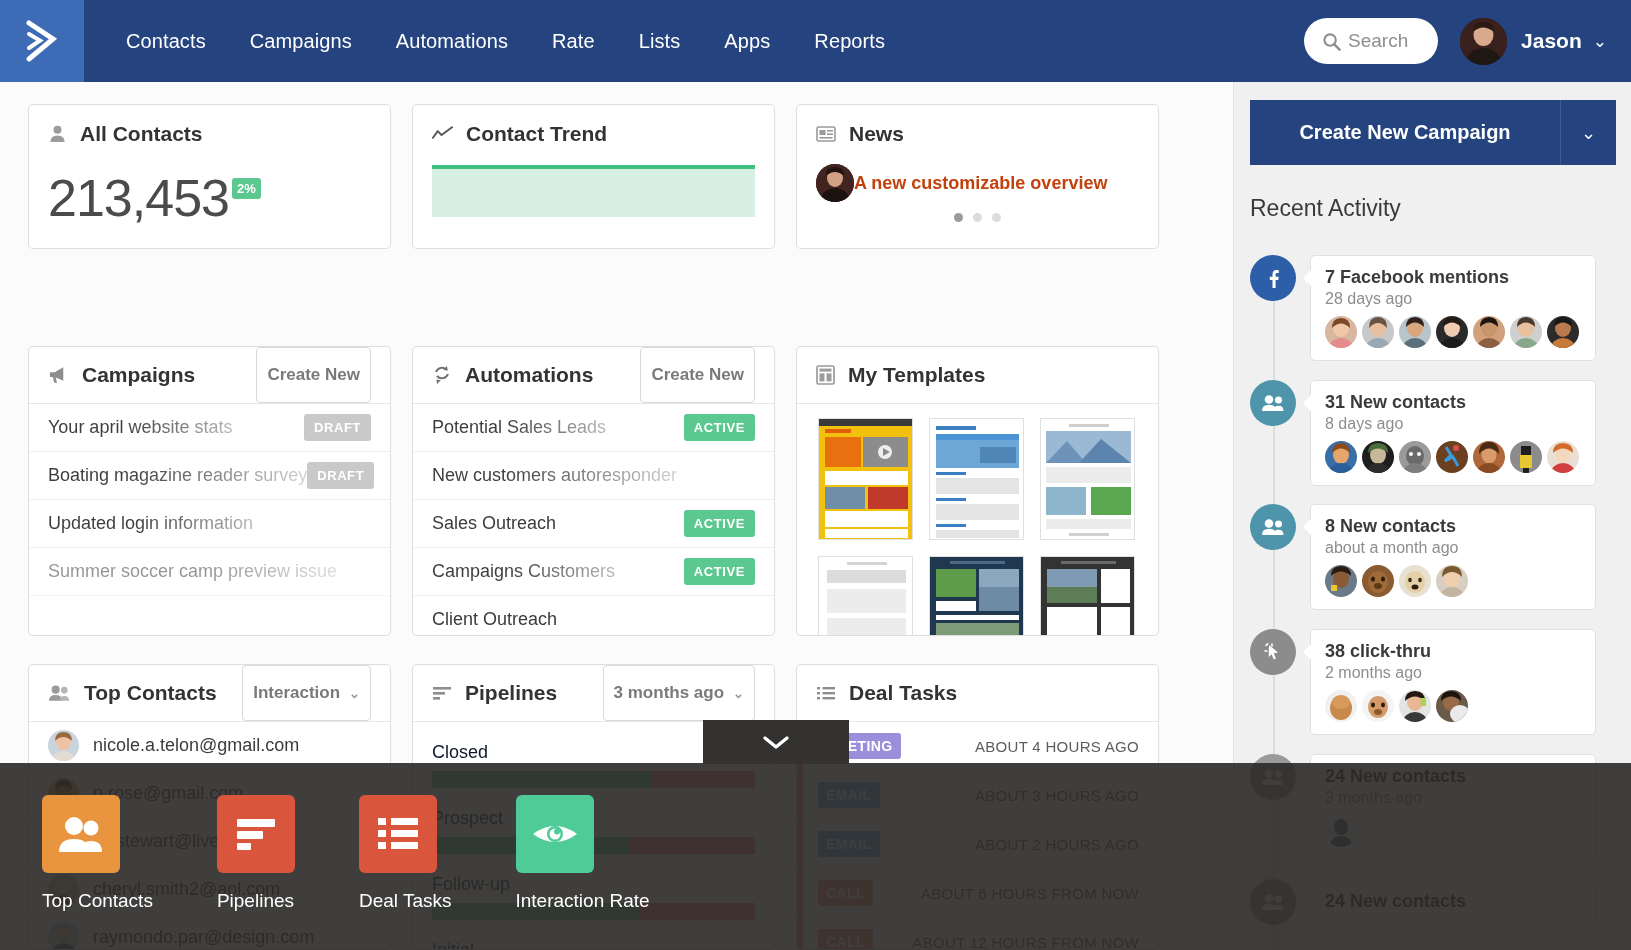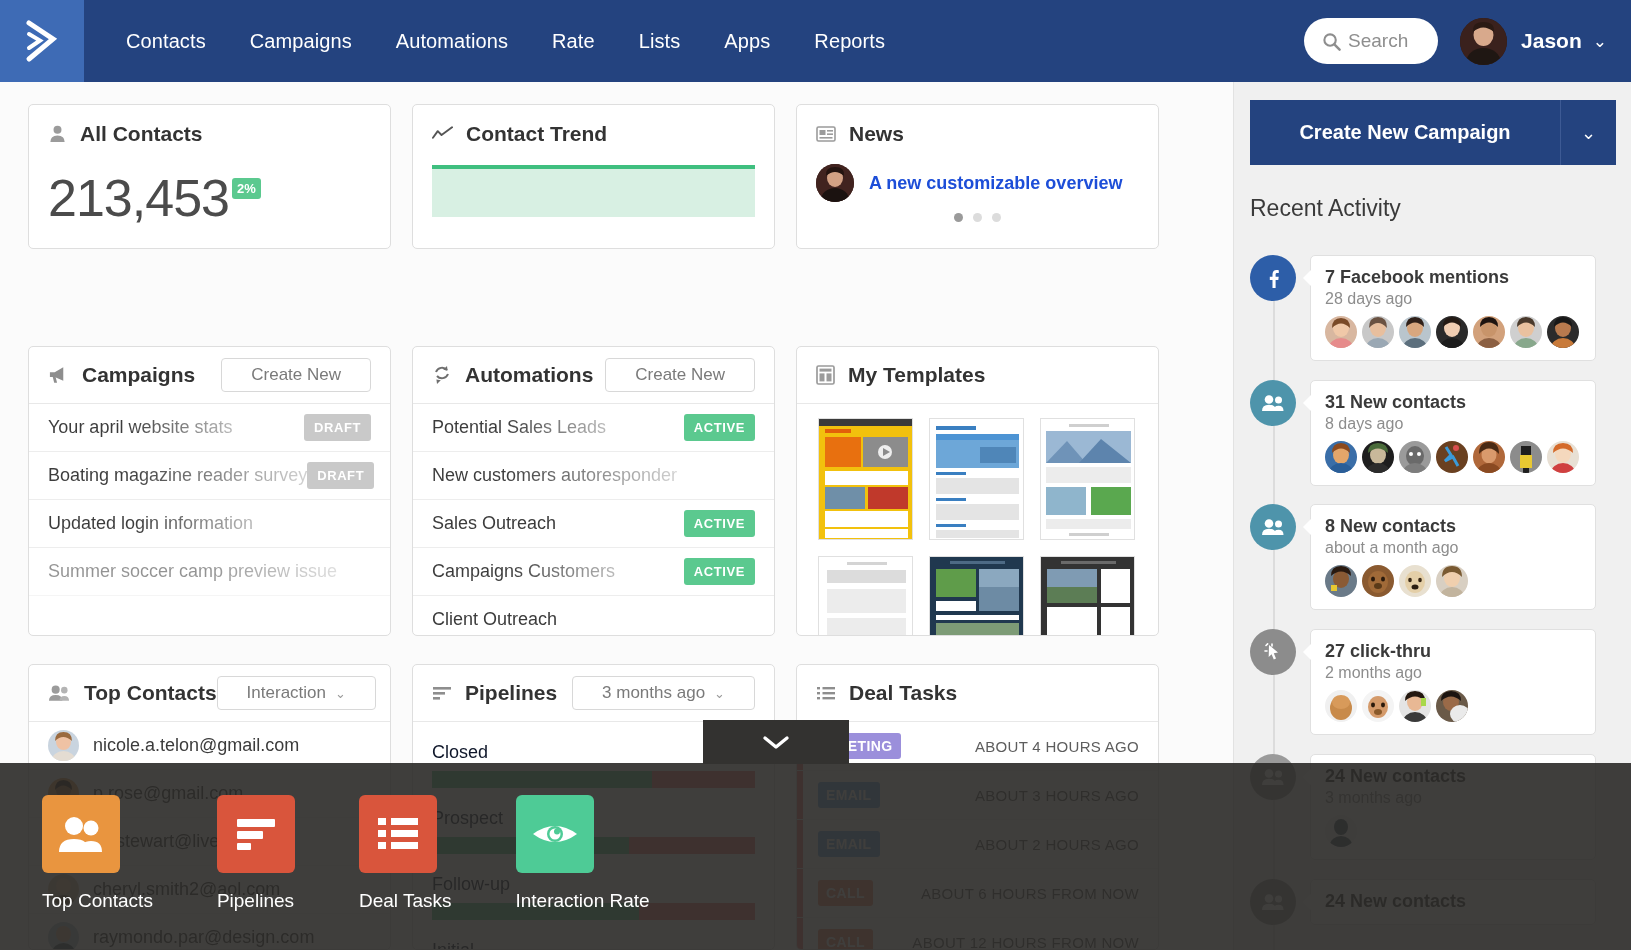--- a/index.html
+++ b/index.html
@@ -67,23 +67,23 @@
     padding: 0 19px; border-bottom: 1px solid #e8e8e8;
   }
   .card-head.noborder { border-bottom: none; }
   .card-title {
     font-size: 21px; font-weight: bold; color: #333; margin-left: 13px;
     white-space: nowrap;
   }
   .hd-icon { color: #9b9b9b; display: flex; align-items: center; }
   .head-btn {
     margin-left: auto; border: 1px solid #d8d8d8; border-radius: 4px;
-    height: 34px; display: flex; align-items: center; padding: 0 29px;
+    height: 56px; display: flex; align-items: center; padding: 0 10px;
     font-size: 17px; color: #7a7a7a; background: #fff; cursor: pointer;
-    white-space: nowrap; gap: 9px;
+    white-space: nowrap; gap: 9px; font-weight: bold;
   }
   .head-btn .chev { font-size: 13px; color: #9a9a9a; }
 
   
   #card-allcontacts { left: 28px; top: 22px; width: 363px; height: 145px; }
   .bignum-row { display: flex; align-items: flex-start; padding: 10px 0 0 19px; }
   .bignum { font-size: 52px; color: #4b4b4b; font-weight: 300; line-height: 1; letter-spacing: -1px; }
   .pct-badge {
     background: #5bc98f; color: #fff; font-size: 13px; font-weight: bold;
     padding: 3px 5px; border-radius: 3px; margin-top: 6px; margin-left: 3px;
@@ -93,21 +93,21 @@
   #card-trend { left: 412px; top: 22px; width: 363px; height: 145px; }
   .trend-area {
     margin: 3px 19px 0 19px; height: 52px;
     background: #d8f0e3; border-top: 4px solid #3fbf7f;
   }
 
   
   #card-news { left: 796px; top: 22px; width: 363px; height: 145px; }
   .news-row { display: flex; align-items: center; padding: 2px 19px 0 19px; }
   .news-av { width: 38px; height: 38px; border-radius: 50%; overflow: hidden; background:#3a1f1c; flex:none;}
-  .news-link { color: #1d4ed8; font-size: 18px; font-weight: bold; margin-left: 15px; cursor: pointer; }
+  .news-link { color: #c2410c; font-size: 18px; font-weight: bold; cursor: pointer; }
   .dots { display: flex; justify-content: center; gap: 10px; margin-top: 11px; }
   .dot { width: 9px; height: 9px; border-radius: 50%; background: #dcdcdc; }
   .dot.on { background: #9a9a9a; }
 
   
   #card-campaigns { left: 28px; top: 264px; width: 363px; height: 290px; overflow: hidden; }
   #card-automations { left: 412px; top: 264px; width: 363px; height: 290px; overflow: hidden; }
   .list-row {
     height: 48px; display: flex; align-items: center; padding: 0 19px;
     border-bottom: 1px solid #ededed; position: relative;
@@ -811,21 +811,21 @@
     </div>
 
     <div class="act-item" style="top:547px">
       <div class="act-icon ic-click">
         <svg width="20" height="20" viewBox="0 0 20 20">
             <path d="M6 3 L15 10.5 L10.8 11.2 L13 16.5 L10.8 17.4 L8.6 12.2 L5.7 15z" fill="#fff"></path>
             <path d="M3 3.5 l1.6 -1.6 M9 2 v2 M2 9 h2" stroke="#fff" stroke-width="1.6" stroke-linecap="round"></path>
           </svg>
       </div>
       <div class="act-card">
-        <div class="act-title">27 click-thru</div>
+        <div class="act-title">38 click-thru</div>
         <div class="act-time">2 months ago</div>
         <div class="act-avs">
           <span class="act-av"><svg width="32" height="32" viewBox="0 0 32 32">
                 <rect width="32" height="32" fill="#f0f0f0"></rect>
                 <ellipse cx="16" cy="18" rx="11" ry="12" fill="#c88a4a"></ellipse>
                 <ellipse cx="16" cy="12" rx="9" ry="7" fill="#d89a5a"></ellipse>
               </svg></span>
           <span class="act-av"><svg width="32" height="32" viewBox="0 0 32 32">
                 <rect width="32" height="32" fill="#f4f4f4"></rect>
                 <ellipse cx="16" cy="17" rx="10" ry="11" fill="#d49a6a"></ellipse>

